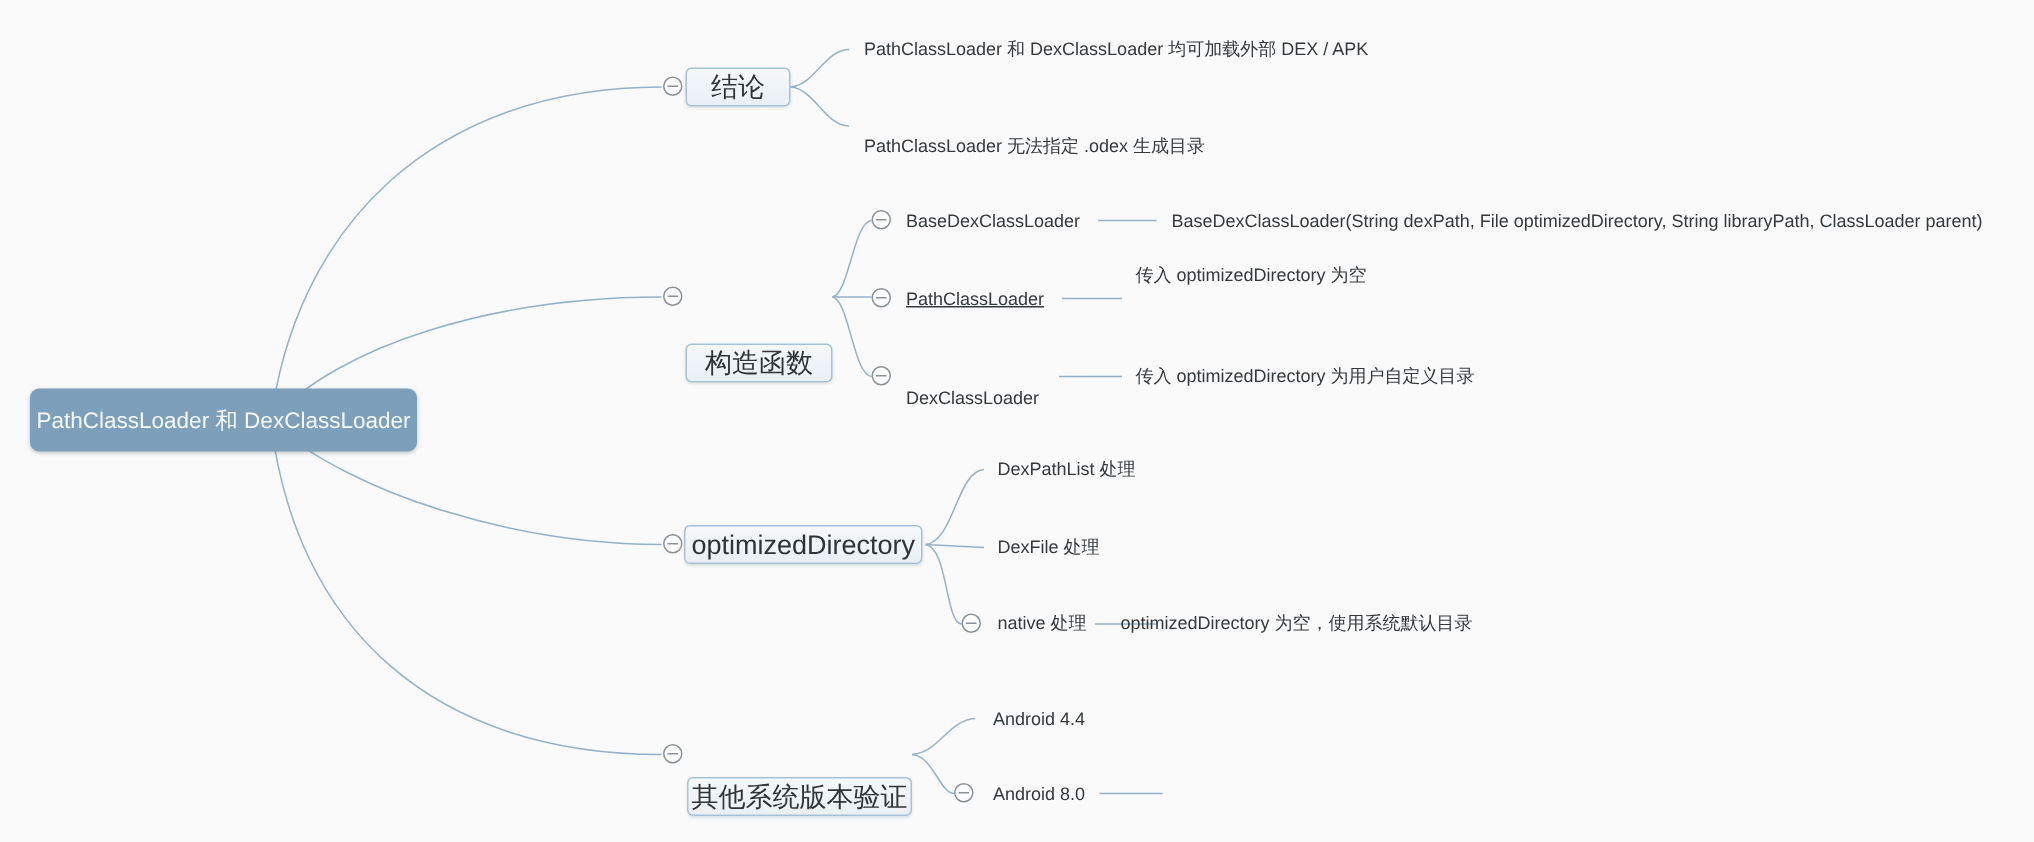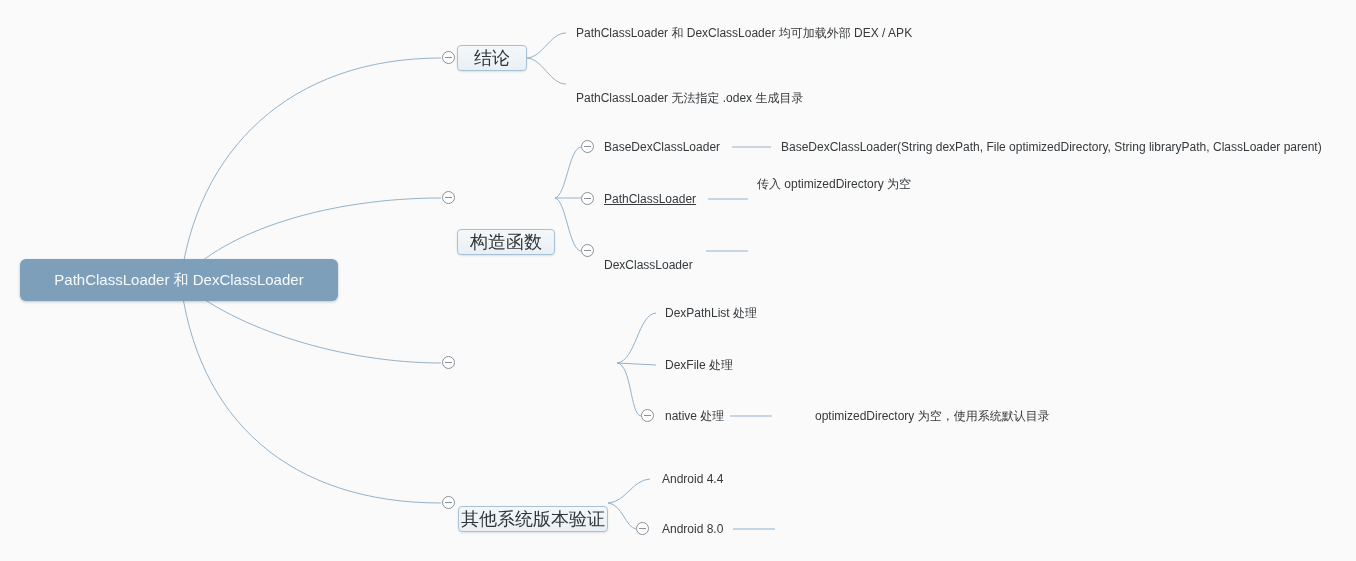--- a/index.html
+++ b/index.html
@@ -11,21 +11,21 @@
     position:relative;
     width:1356px;height:561px;
     background:#fafafa;
     overflow:hidden;
   }
   #connector-svg{
     position:absolute;left:0;top:0;
   }
   .root-node{
     position:absolute;
-    left:20px;top:259px;width:318px;height:42px;
+    left:20px;top:259px;width:258px;height:42px;
     background:#7d9fba;
     border-radius:6px;
     box-shadow:0 1px 3px rgba(40,60,80,.28);
     color:#f6fafc;
     font-size:15px;
     display:flex;align-items:center;justify-content:center;
     white-space:nowrap;
     z-index:3;
   }
   .branch-box{
@@ -106,21 +106,22 @@
       <path d="M 706,251 L 748,251"></path>
       <path d="M 730,416 L 772,416"></path>
       <path d="M 733,529 L 775,529"></path>
     </g>
   </svg>
 
   <div class="root-node">PathClassLoader 和 DexClassLoader</div>
 
   <div class="branch-box" style="left:457px;top:45px;width:68px;">结论</div>
   <div class="branch-box" style="left:457px;top:185px;width:96px;margin-top:44px;">构造函数</div>
-  <div class="branch-box" style="left:458px;top:506px;width:148px;">其他系统版本验证</div>
+  <div class="branch-box" style="left:456px;top:350px;width:157px;">optimizedDirectory</div>
+  <div class="branch-box" style="left:458px;top:518px;width:148px;">其他系统版本验证</div>
 
   <div class="collapse-btn" style="left:442px;top:51px;">
       <span class="dash"></span>
     </div>
   <div class="collapse-btn" style="left:442px;top:191px;">
       <span class="dash"></span>
     </div>
   <div class="collapse-btn" style="left:442px;top:356px;">
       <span class="dash"></span>
     </div>
@@ -147,22 +148,23 @@
   <div class="topic-label" style="left:576px;top:33px;">PathClassLoader 和 DexClassLoader 均可加载外部 DEX / APK</div>
   <div class="topic-label" style="left:576px;top:84px;margin-top:14px;">PathClassLoader 无法指定 .odex 生成目录</div>
 
   <div class="topic-label" style="left:604px;top:147px;">BaseDexClassLoader</div>
   <div class="detail-label" style="left:781px;top:147px;">BaseDexClassLoader(String dexPath, File optimizedDirectory, String libraryPath, ClassLoader parent)</div>
 
   <div class="topic-label" style="left:604px;top:199px;text-decoration:underline;">PathClassLoader</div>
   <div class="detail-label" style="left:757px;top:184px;">传入 optimizedDirectory 为空</div>
 
   <div class="topic-label" style="left:604px;top:251px;margin-top:14px;">DexClassLoader</div>
+  <div class="detail-label" style="left:757px;top:251px;">传入 optimizedDirectory 为用户自定义目录</div>
 
   <div class="topic-label" style="left:665px;top:313px;">DexPathList 处理</div>
   <div class="topic-label" style="left:665px;top:365px;">DexFile 处理</div>
   <div class="topic-label" style="left:665px;top:416px;">native 处理</div>
-  <div class="detail-label" style="left:815px;top:416px;">optimizedDirectory 为空，使用系统默认目录</div>
+  <div class="detail-label" style="left:747px;top:416px;">optimizedDirectory 为空，使用系统默认目录</div>
 
   <div class="topic-label" style="left:662px;top:479px;">Android 4.4</div>
   <div class="topic-label" style="left:662px;top:529px;">Android 8.0</div>
 
 </div>
 
 </body></html>

